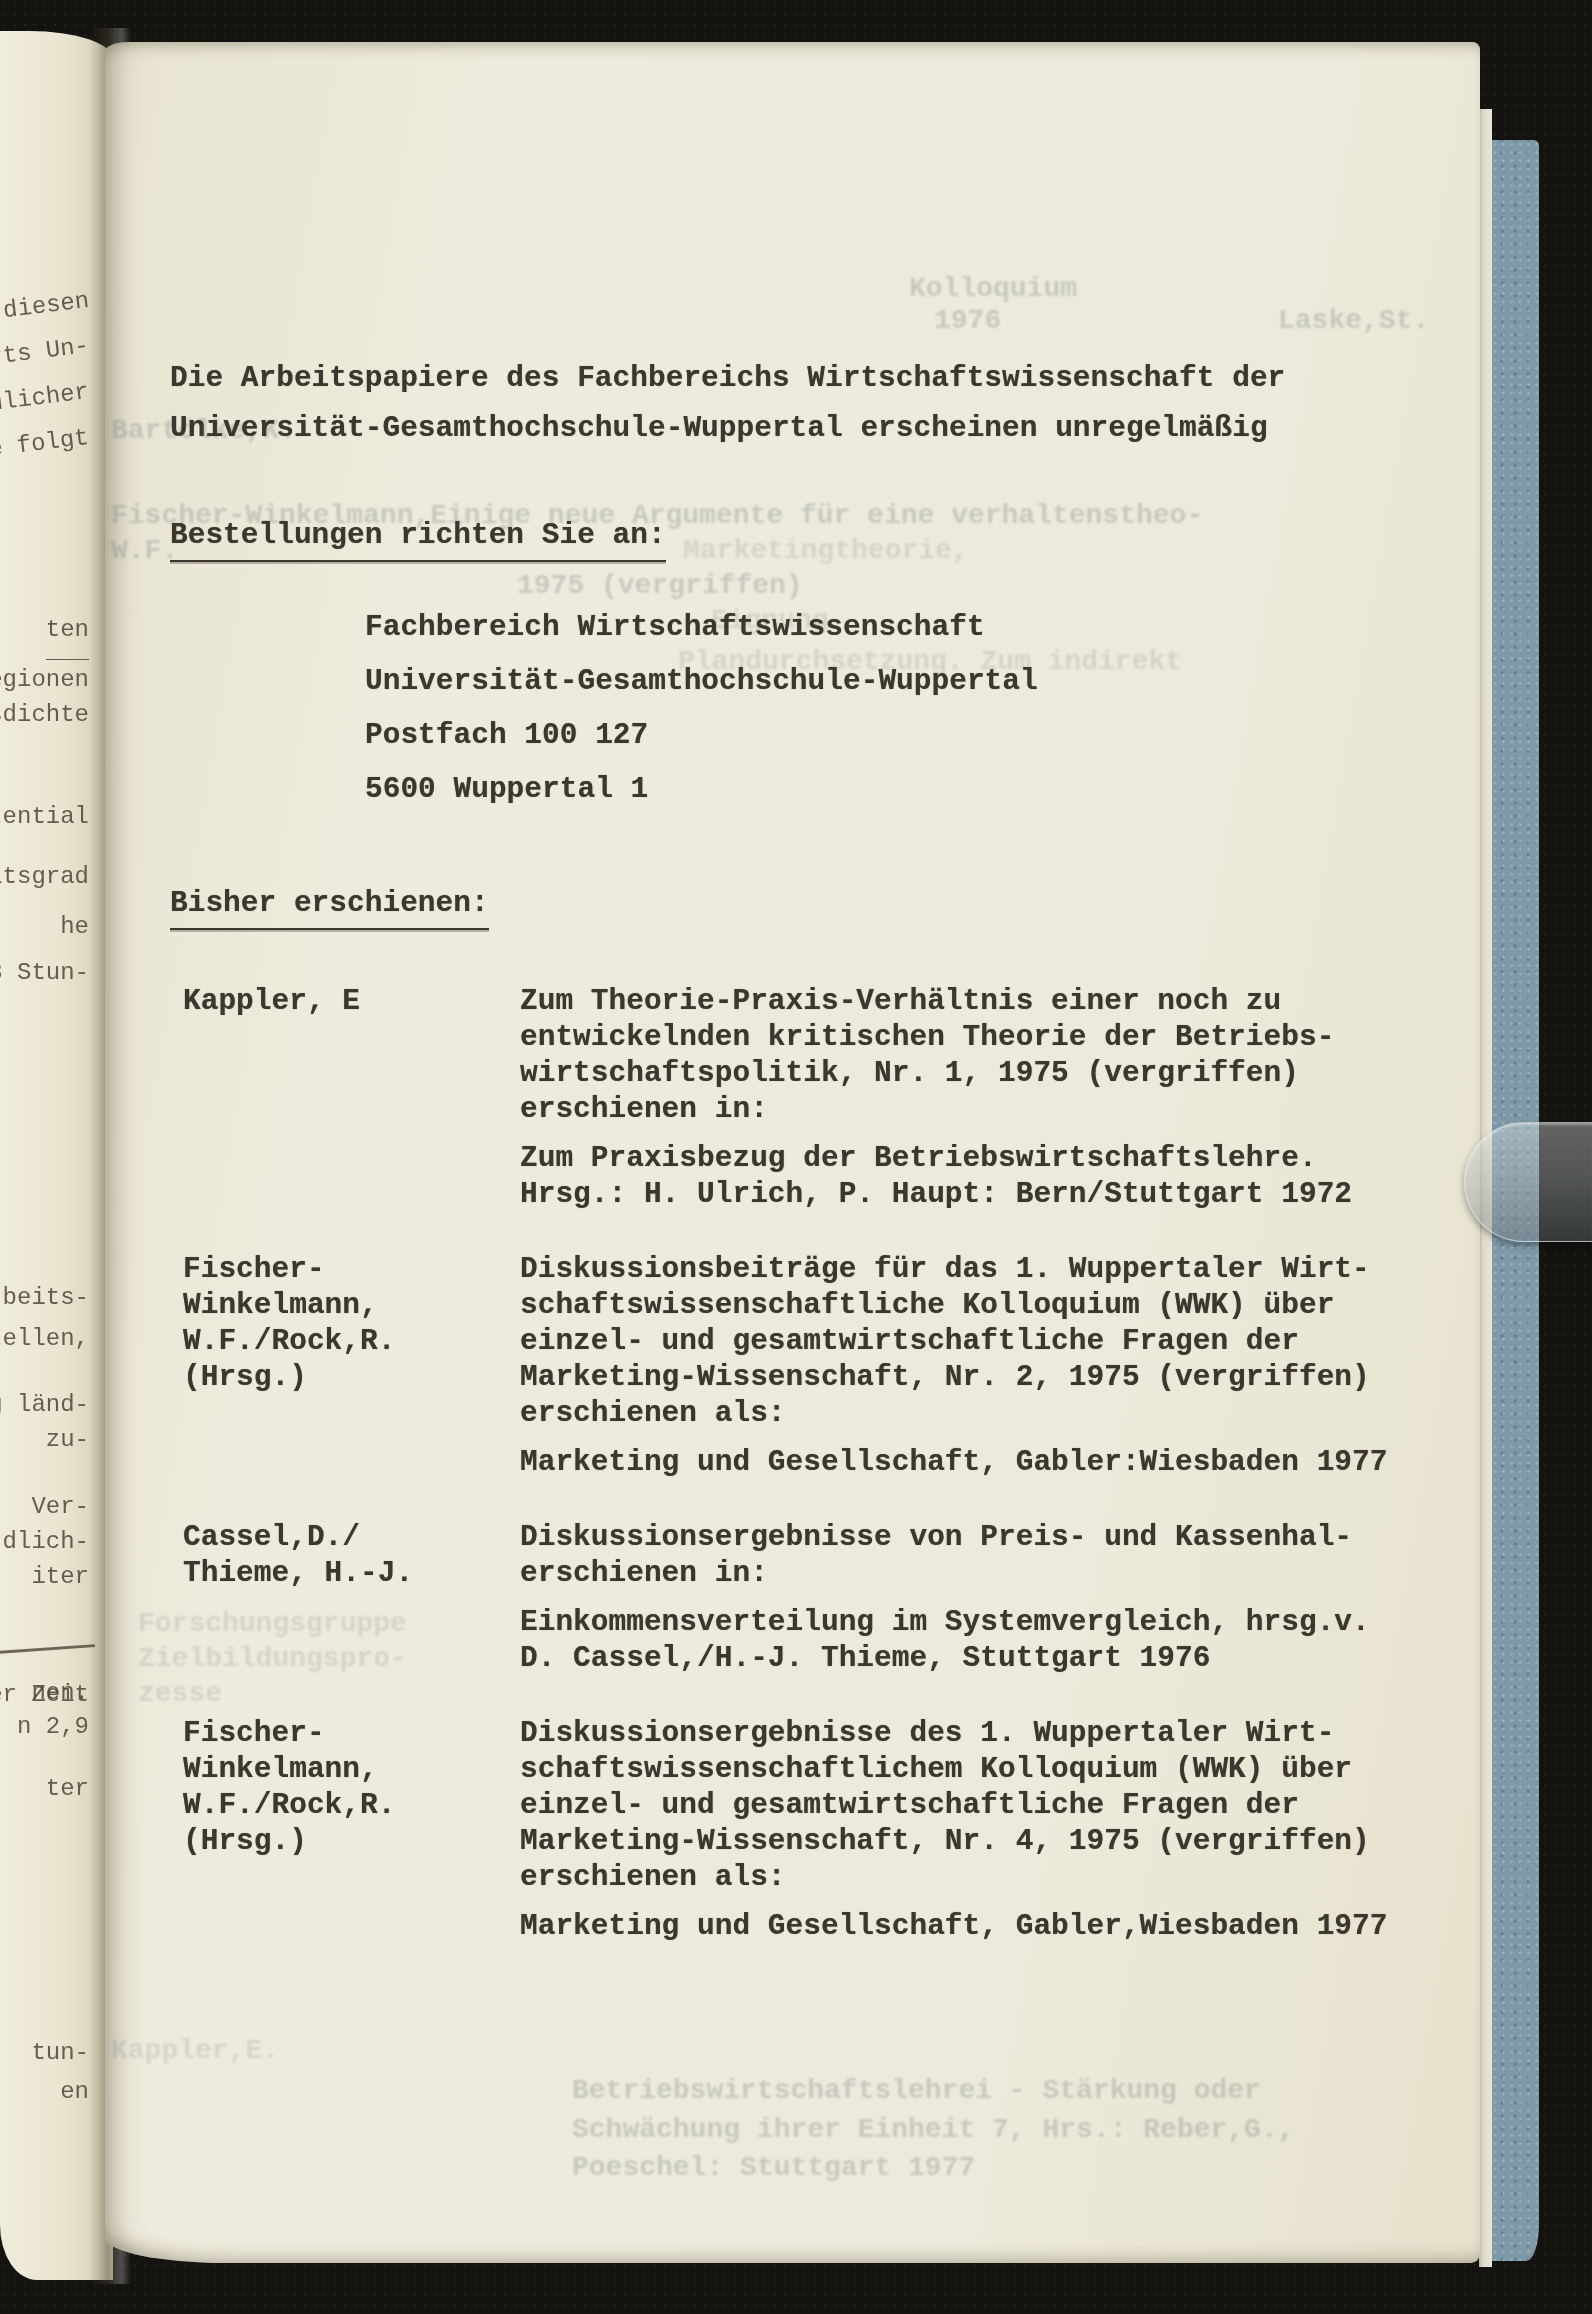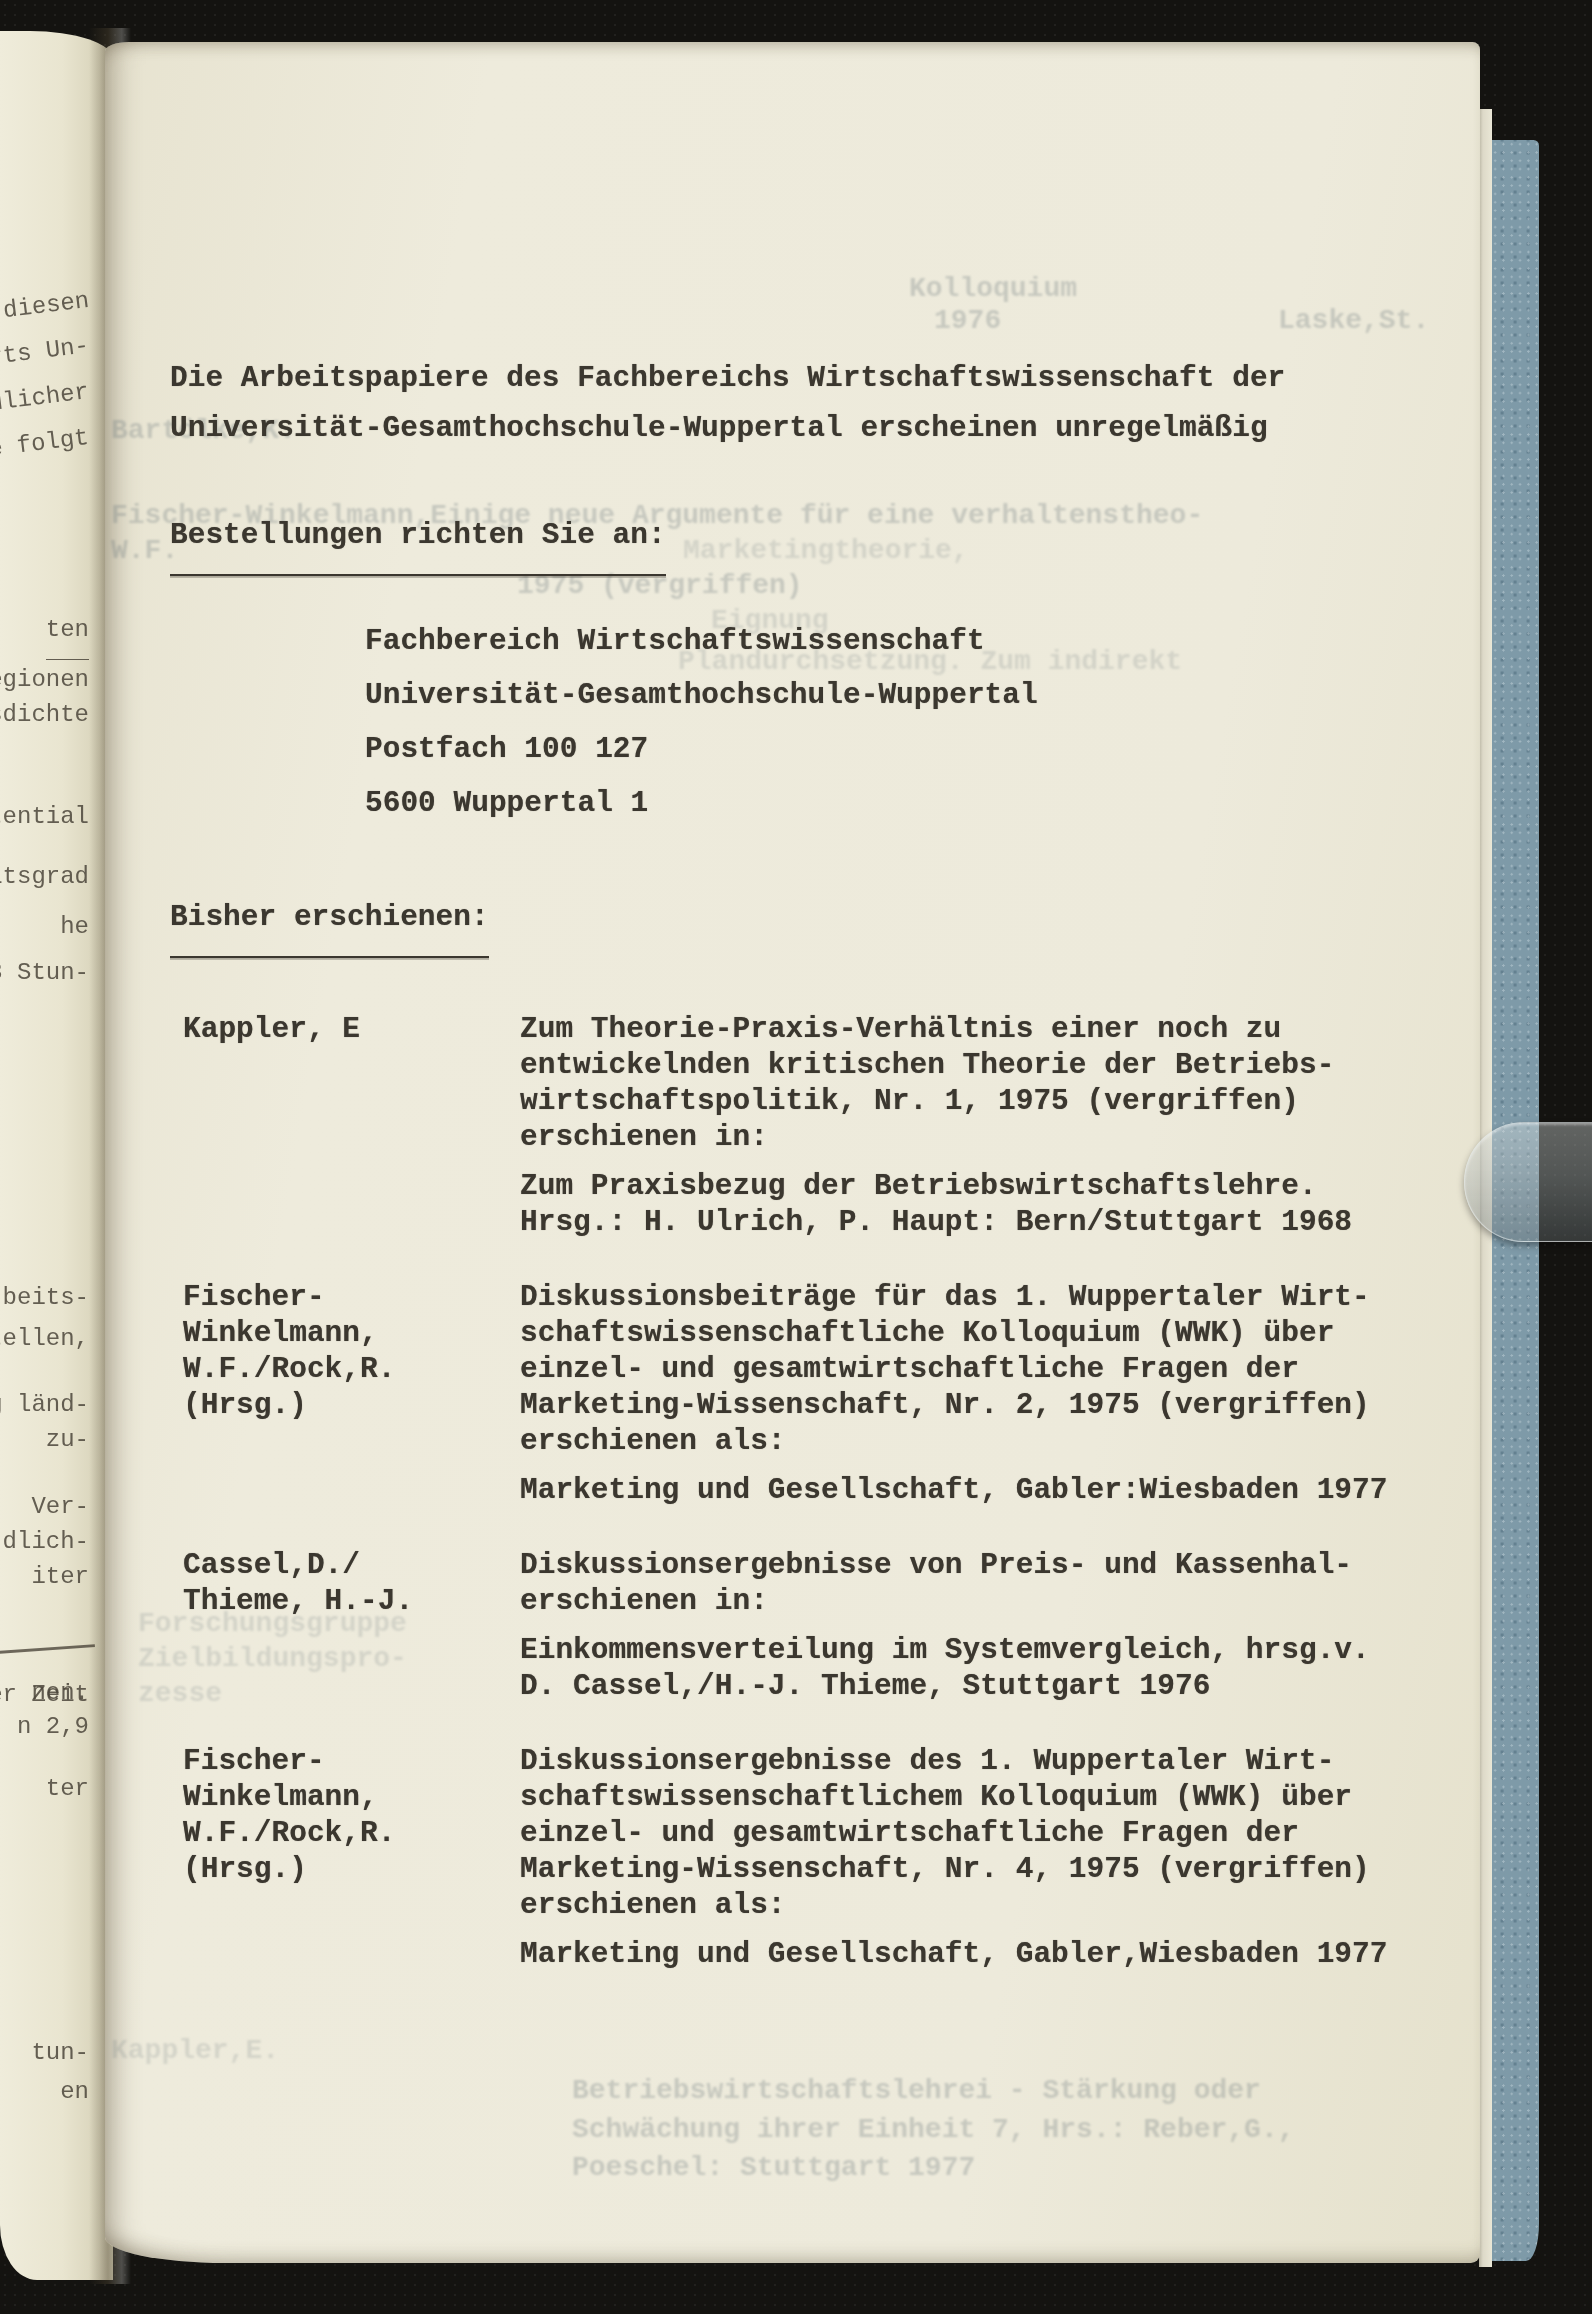--- a/index.html
+++ b/index.html
@@ -79,21 +79,21 @@
   
   .content{
     position:absolute;left:105px;top:42px;width:1375px;z-index:5;
     box-sizing:border-box;padding:311px 37px 0 65px;
     font-size:29.5px;font-weight:bold;color:#3b372f;
     text-shadow:0 0 0.9px rgba(59,55,47,0.55);
   }
   .intro{line-height:50px;}
   .heading{
     display:inline-block;line-height:37px;
-    border-bottom:2.8px solid #3b372f;padding-bottom:20px;
+    border-bottom:2.8px solid #3b372f;padding-bottom:6px;
     box-shadow:0 1.8px 0 rgba(59,55,47,0.35);
   }
   .h1-wrap{margin-top:64px;}
   .address{margin-top:38px;margin-left:195px;line-height:54px;}
   .h2-wrap{margin-top:69px;}
   .entries{margin-top:53px;}
   .entry{display:flex;margin-bottom:39px;}
   .entry .author{width:342px;flex:0 0 342px;line-height:36px;padding-left:13px;box-sizing:border-box;}
   .entry .right{flex:1;margin-left:8px;}
   .entry .body{line-height:36px;}
@@ -184,21 +184,21 @@
       </div>
       <div class="right">
         <div class="body">
           <div>Zum Theorie-Praxis-Verhältnis einer noch zu</div>
           <div>entwickelnden kritischen Theorie der Betriebs-</div>
           <div>wirtschaftspolitik, Nr. 1, 1975 (vergriffen)</div>
           <div>erschienen in:</div>
         </div>
         <div class="source">
           <div>Zum Praxisbezug der Betriebswirtschaftslehre.</div>
-          <div>Hrsg.: H. Ulrich, P. Haupt: Bern/Stuttgart 1968</div>
+          <div>Hrsg.: H. Ulrich, P. Haupt: Bern/Stuttgart 1972</div>
         </div>
       </div>
     </div>
 
     <div class="entry">
       <div class="author">
         <div>Fischer-Winkelmann,</div>
         <div>W.F./Rock,R.(Hrsg.)</div>
       </div>
       <div class="right">

